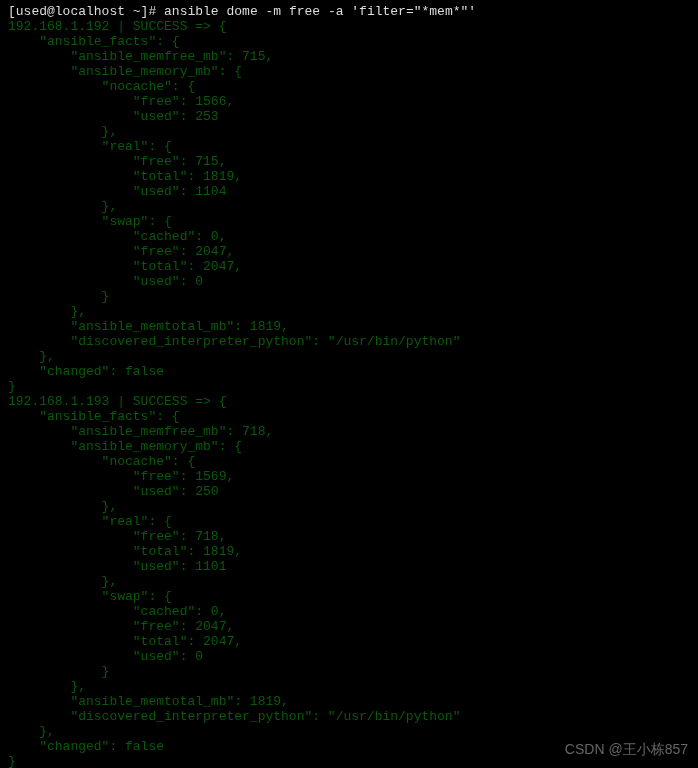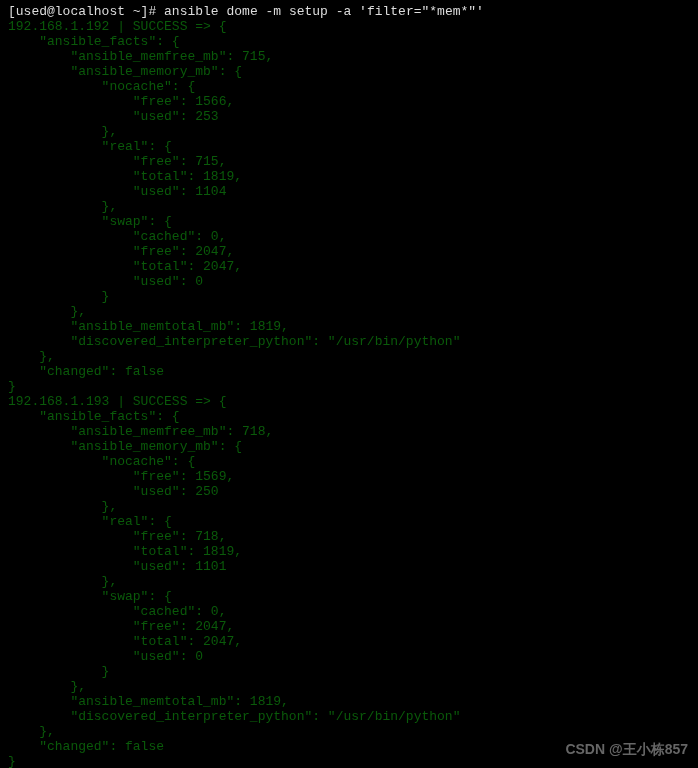--- a/index.html
+++ b/index.html
@@ -19,27 +19,26 @@
   .cmd { color: #ddd; }
   .json { color: #0a5a0a; }
   pre { margin: 0; font-family: inherit; white-space: pre; }
   .watermark {
     position: absolute;
     right: 10px;
     bottom: 16px;
     color: #666;
     font-family: sans-serif;
     font-size: 14px;
-    font-weight: bold;
   }
 </style>
 </head>
 <body>
 
-<pre><span class="prompt">[used@localhost ~]</span><span class="hash">#</span><span> </span><span class="cmd">ansible dome -m setup -a 'filter="*mem*"'</span>
+<pre><span class="prompt">[used@localhost ~]</span><span class="hash">#</span><span> </span><span class="cmd">ansible dome -m free -a 'filter="*mem*"'</span>
 <span id="out" class="json">192.168.1.192 | SUCCESS =&gt; {
     "ansible_facts": {
         "ansible_memfree_mb": 715,
         "ansible_memory_mb": {
             "nocache": {
                 "free": 1566,
                 "used": 253
             },
             "real": {
                 "free": 715,

